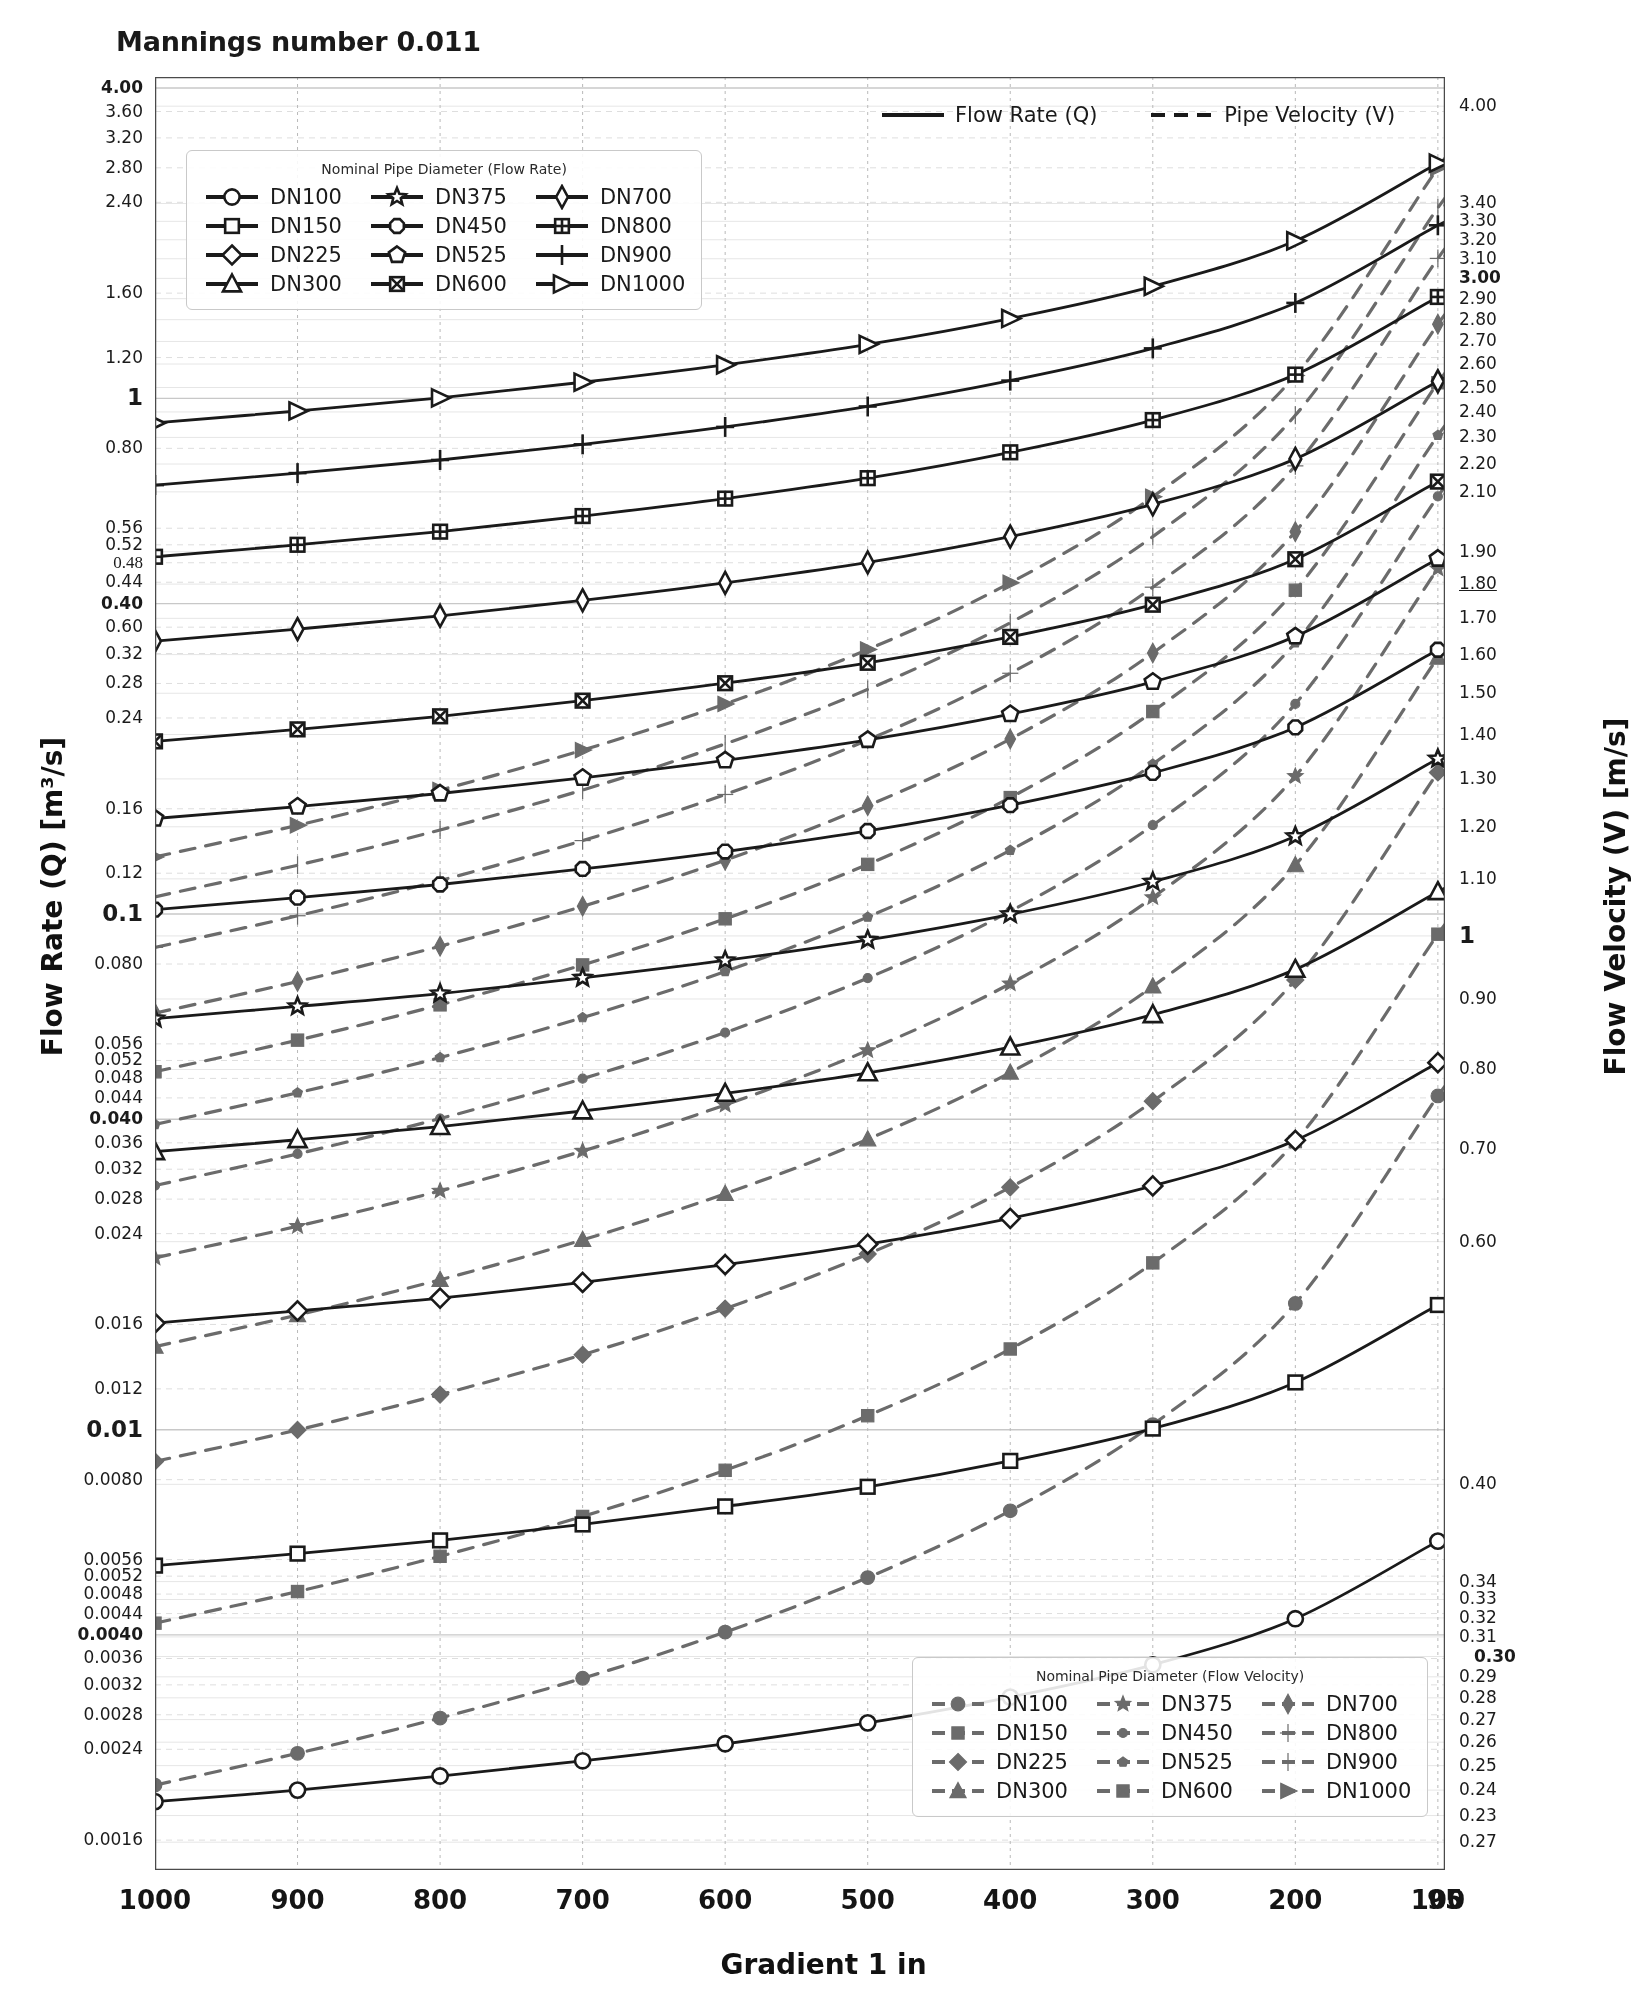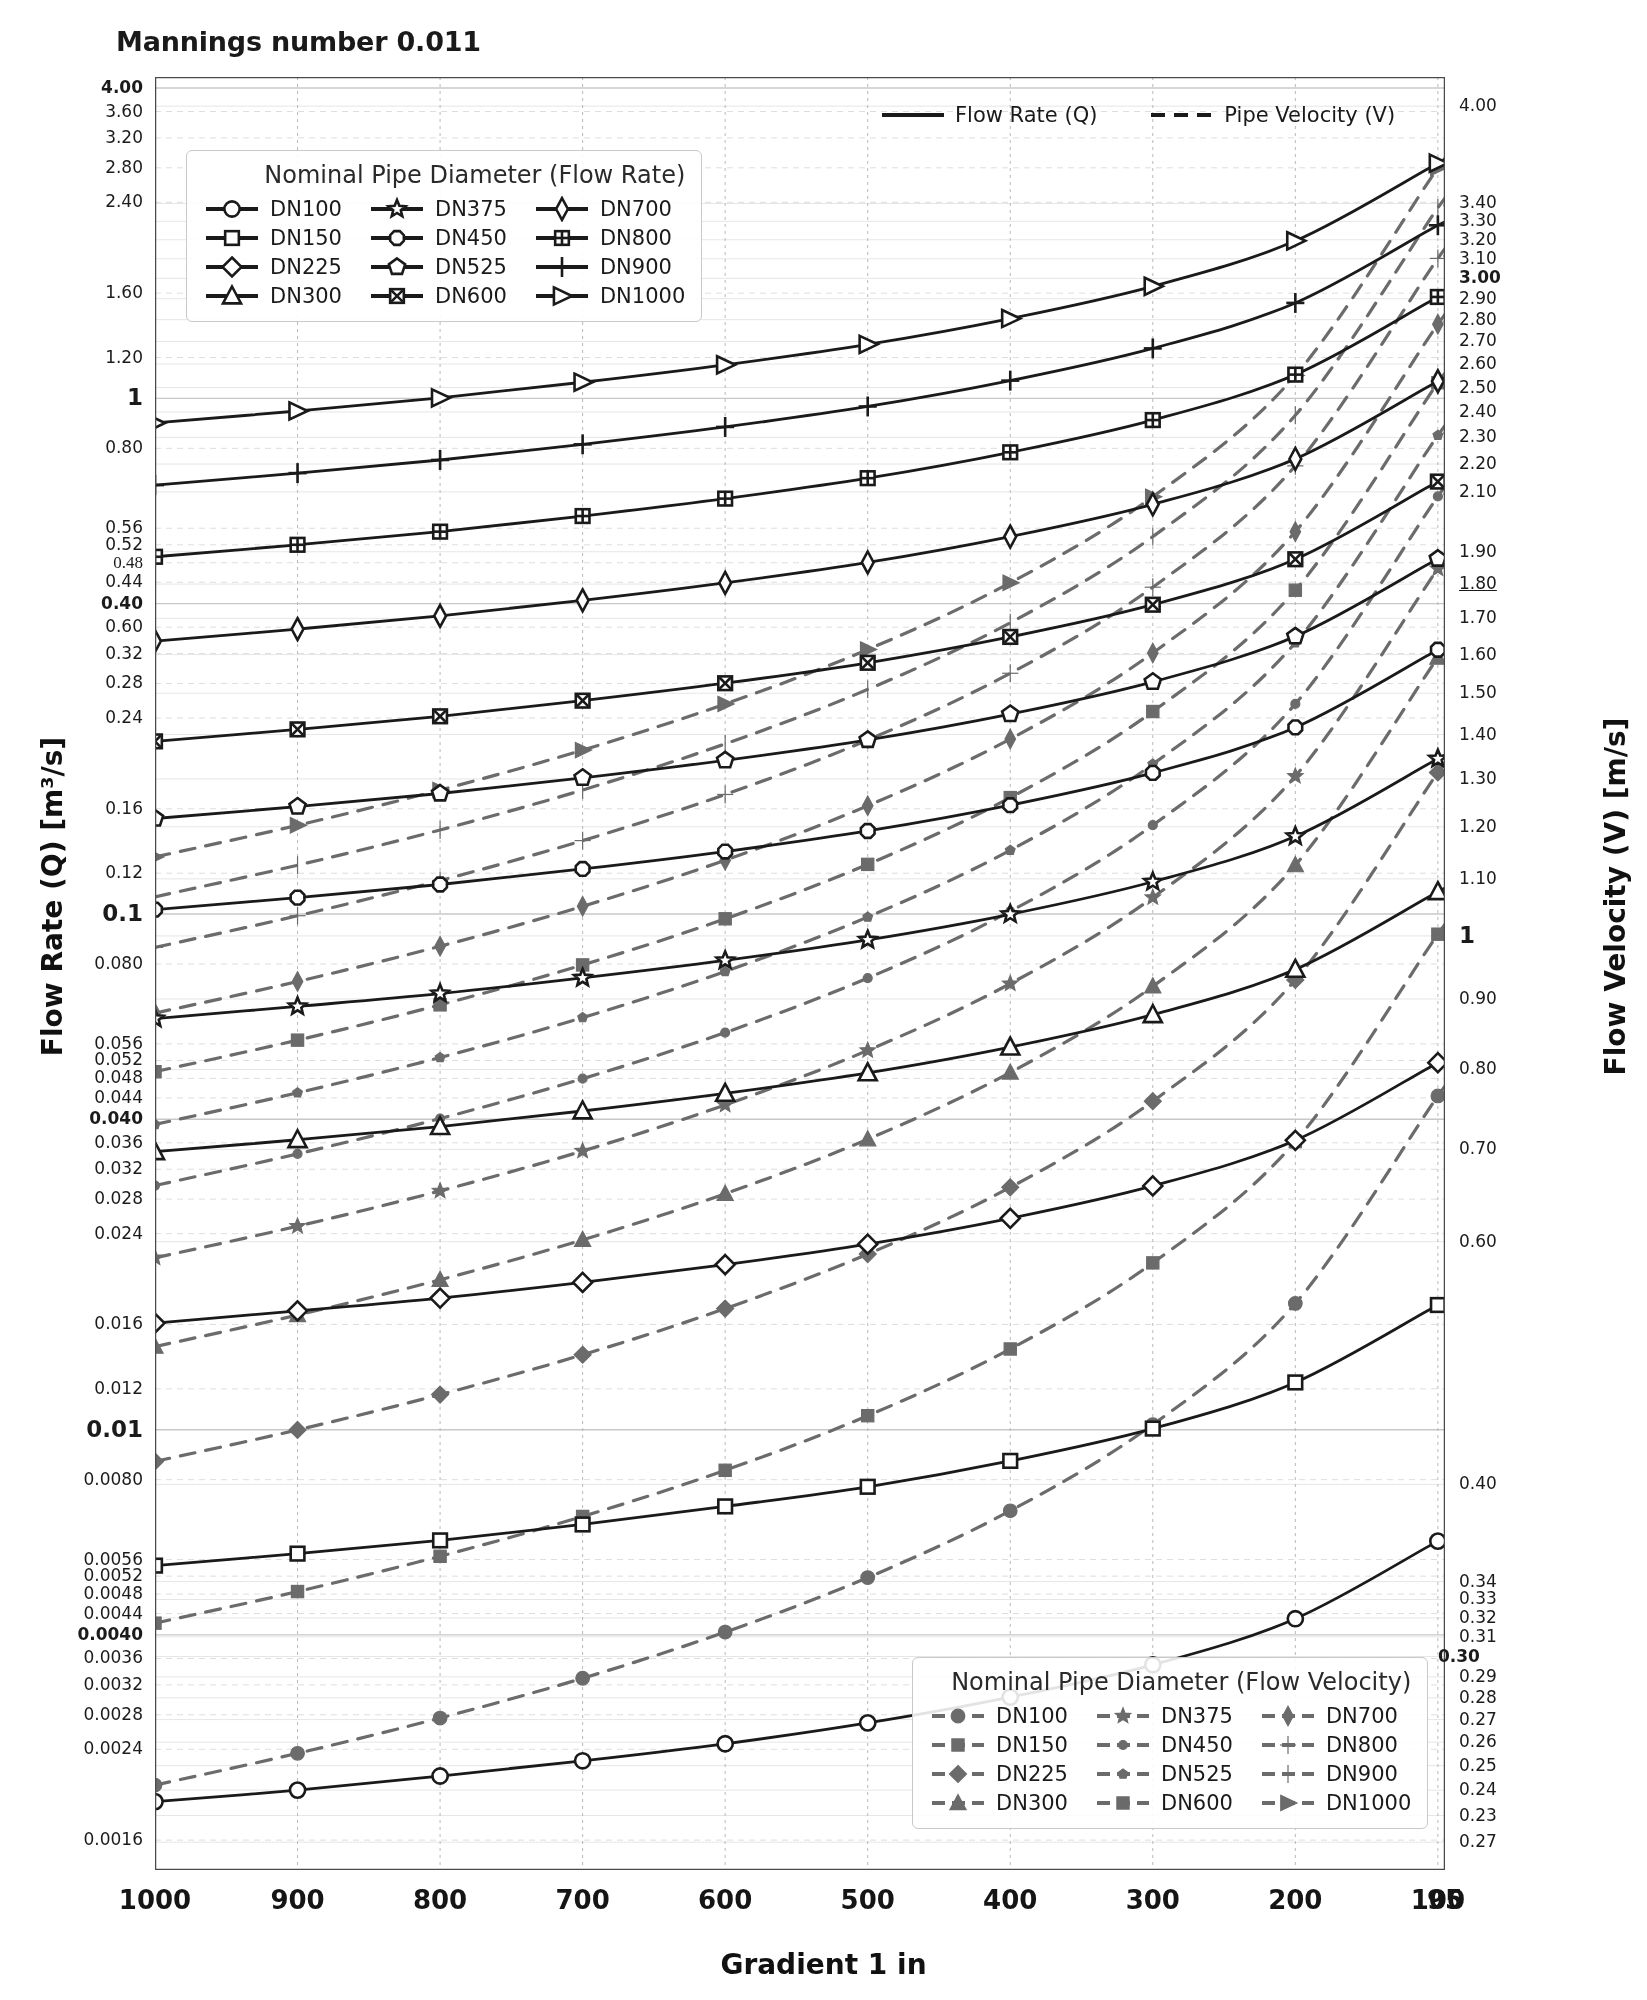--- a/index.html
+++ b/index.html
@@ -109,22 +109,22 @@
   
   .legend-box {
     position: absolute;
     background: rgba(255,255,255,0.88);
     border: 1px solid #c9c9c9;
     border-radius: 6px;
     padding: 10px 16px 12px 16px;
     box-sizing: border-box;
   }
   .legend-title {
-    text-align: right;
-    font-size: 24px;
+    text-align: center;
+    font-size: 14px;
     color: #2a2a2a;
     margin-bottom: 7px;
     white-space: nowrap;
   }
   .legend-grid {
     display: grid;
     grid-template-columns: repeat(3, auto);
     column-gap: 26px;
     row-gap: 3px;
   }
@@ -1317,21 +1317,21 @@
       <div class="tick right major big" style="left: 1459px; top: 923.924px;">1</div>
       <div class="tick right" style="left: 1459px; top: 989.984px;">0.90</div>
       <div class="tick right" style="left: 1459px; top: 1060.48px;">0.80</div>
       <div class="tick right" style="left: 1459px; top: 1140.4px;">0.70</div>
       <div class="tick right" style="left: 1459px; top: 1232.66px;">0.60</div>
       <div class="tick right" style="left: 1459px; top: 1475.34px;">0.40</div>
       <div class="tick right" style="left: 1459px; top: 1572.61px;">0.34</div>
       <div class="tick right" style="left: 1459px; top: 1590.48px;">0.33</div>
       <div class="tick right" style="left: 1459px; top: 1608.9px;">0.32</div>
       <div class="tick right" style="left: 1459px; top: 1627.9px;">0.31</div>
-      <div class="tick right major" style="left: 1438px; top: 1647.52px;">0.30</div>
+      <div class="tick right major" style="left: 1474px; top: 1647.52px;">0.30</div>
       <div class="tick right" style="left: 1459px; top: 1667.81px;">0.29</div>
       <div class="tick right" style="left: 1459px; top: 1688.82px;">0.28</div>
       <div class="tick right" style="left: 1459px; top: 1710.58px;">0.27</div>
       <div class="tick right" style="left: 1459px; top: 1733.17px;">0.26</div>
       <div class="tick right" style="left: 1459px; top: 1756.65px;">0.25</div>
       <div class="tick right" style="left: 1459px; top: 1781.08px;">0.24</div>
       <div class="tick right" style="left: 1459px; top: 1806.55px;">0.23</div>
       <div class="tick right" style="left: 1459px; top: 1833.16px;">0.27</div>
     </div>
   <div id="ticks-x">

